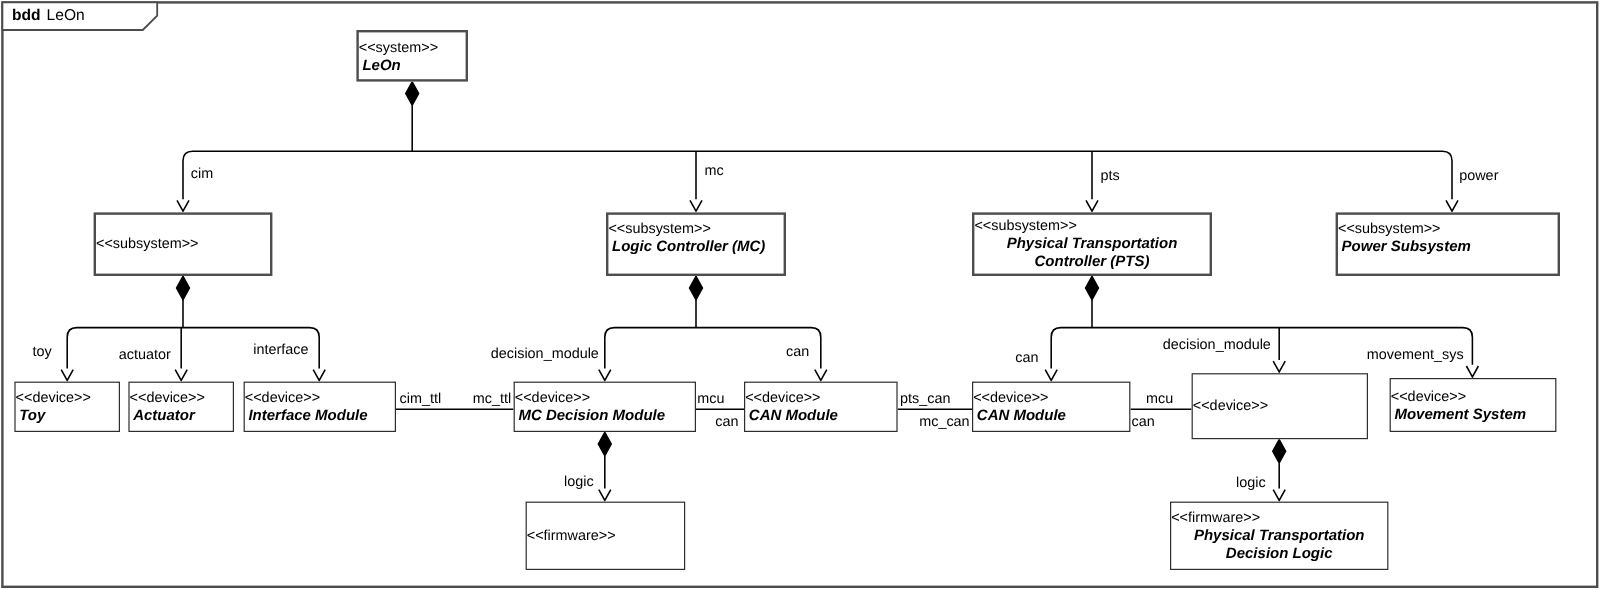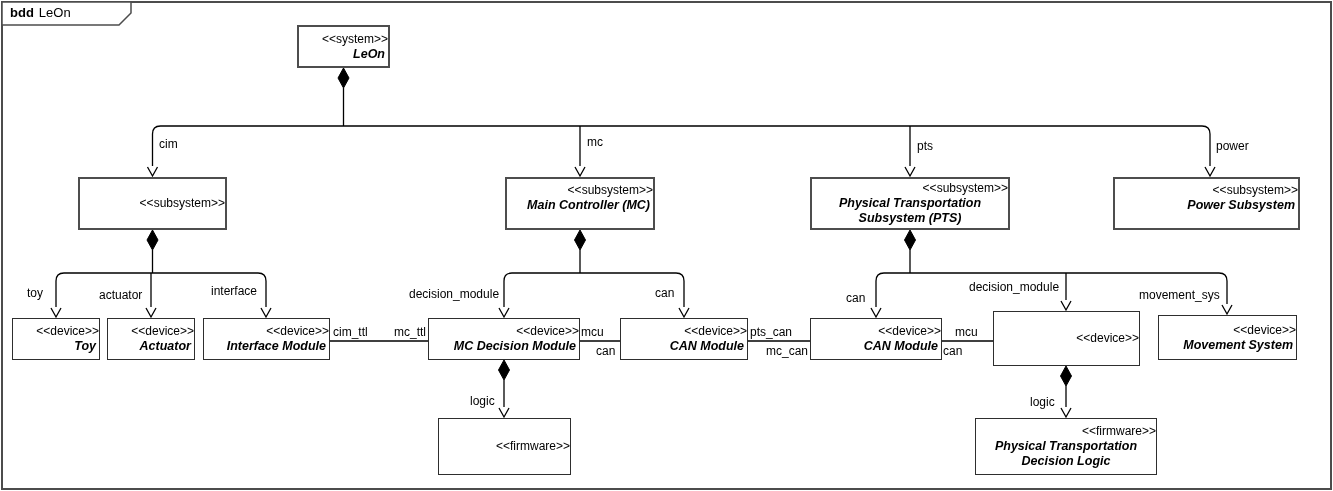--- a/index.html
+++ b/index.html
@@ -6,21 +6,21 @@
   .canvas{position:relative;width:1333px;height:491px;background:#ffffff;
           font-family:"Liberation Sans", sans-serif;overflow:hidden;}
   svg.layer{position:absolute;left:0;top:0;}
   .frame{fill:none;stroke:#4c4c4c;stroke-width:2;}
   .tabshape{fill:#ffffff;stroke:#4c4c4c;stroke-width:1.5;}
   .edge{fill:none;stroke:#000000;stroke-width:1.3;}
   .arrow{fill:none;stroke:#000000;stroke-width:1.3;}
   .diamond{fill:#000000;stroke:#000000;}
   .block{position:absolute;box-sizing:border-box;background:#ffffff;
          border:2px solid #4d4d4d;display:flex;flex-direction:column;
-         align-items:flex-end;justify-content:center;text-align:center;line-height:15px;}
+         align-items:flex-start;justify-content:center;text-align:center;line-height:15px;}
   .block.thin{border-width:1.5px;border-color:#2e2e2e;}
   .block.talign{justify-content:flex-start;padding-top:4px;}
   .block .st{font-size:12px;color:#000;}
   .block .nm{font-size:12.5px;font-weight:bold;font-style:italic;color:#000;padding:0 3px;}
   .block .nm.w110{max-width:112px;}
   .block .nm.w175{max-width:176px;}
   .elabel{position:absolute;font-size:12px;font-weight:normal;color:#000;white-space:nowrap;}
   .tab-label{position:absolute;left:10px;top:5px;font-size:13px;color:#000;}
   .tab-label .kw{font-weight:bold;}
   .tab-label .fname{margin-left:5px;}
@@ -89,26 +89,26 @@
     <span class="st">&lt;&lt;system&gt;&gt;</span>
     <span class="nm">LeOn</span>
   </div>
 
   <div class="block" style="left:78px;top:177px;width:149px;height:53px">
     <span class="st">&lt;&lt;subsystem&gt;&gt;</span>
   </div>
 
   <div class="block talign" style="left:505px;top:177px;width:150px;height:53px">
     <span class="st">&lt;&lt;subsystem&gt;&gt;</span>
-    <span class="nm">Main Controller (MC)</span>
+    <span class="nm">Logic Controller (MC)</span>
   </div>
 
   <div class="block" style="left:810px;top:177px;width:200px;height:53px">
     <span class="st">&lt;&lt;subsystem&gt;&gt;</span>
-    <span class="nm">Physical Transportation Subsystem (PTS)</span>
+    <span class="nm">Physical Transportation Controller (PTS)</span>
   </div>
 
   <div class="block talign" style="left:1113px;top:177px;width:187px;height:53px">
     <span class="st">&lt;&lt;subsystem&gt;&gt;</span>
     <span class="nm">Power Subsystem</span>
   </div>
 
   <div class="block thin" style="left:12px;top:318px;width:88px;height:42px">
     <span class="st">&lt;&lt;device&gt;&gt;</span>
     <span class="nm">Toy</span>

